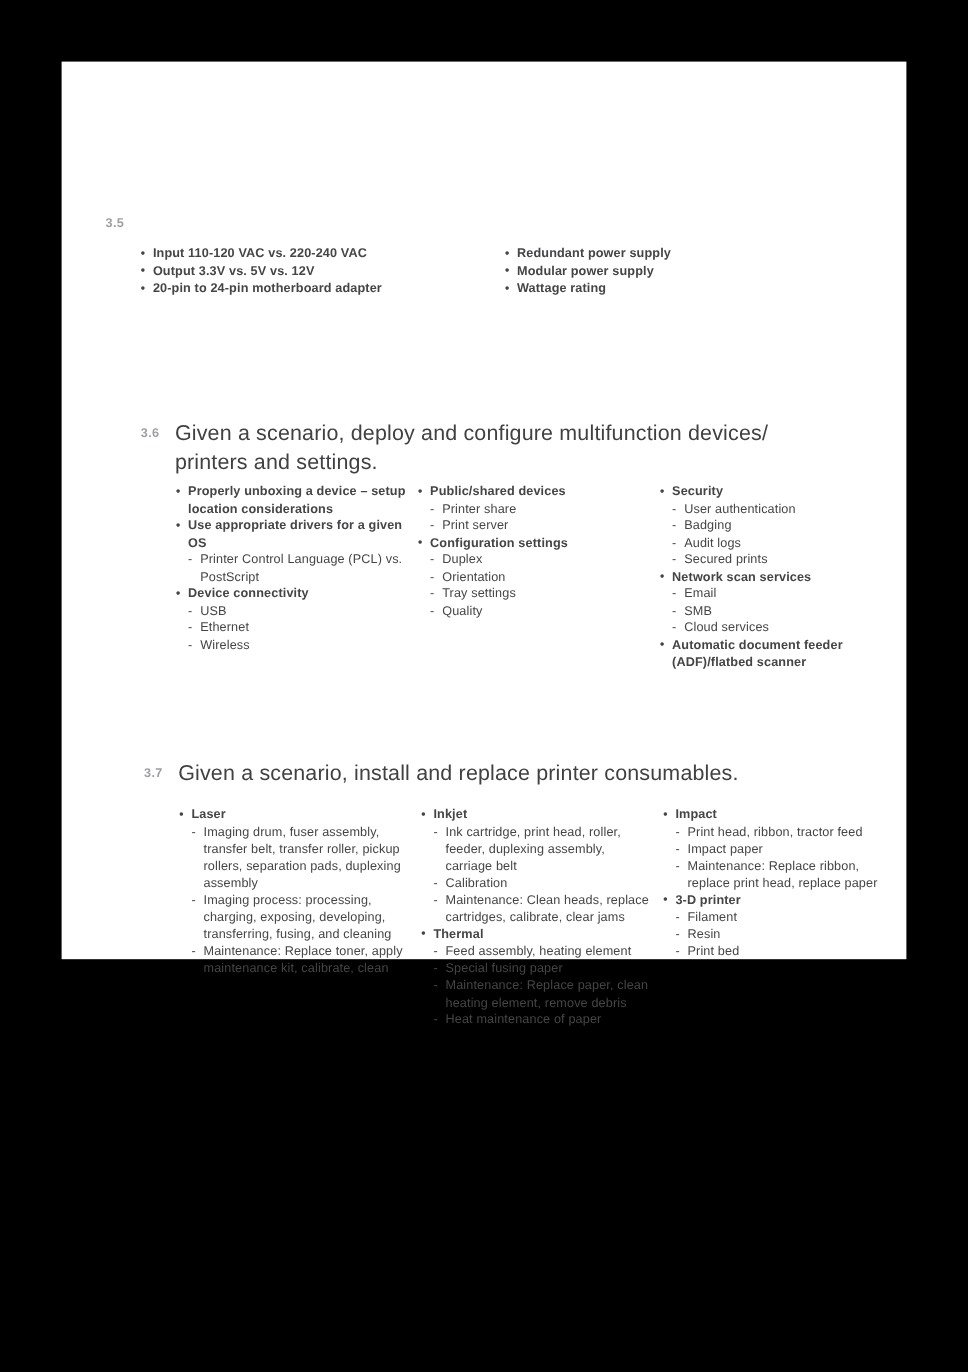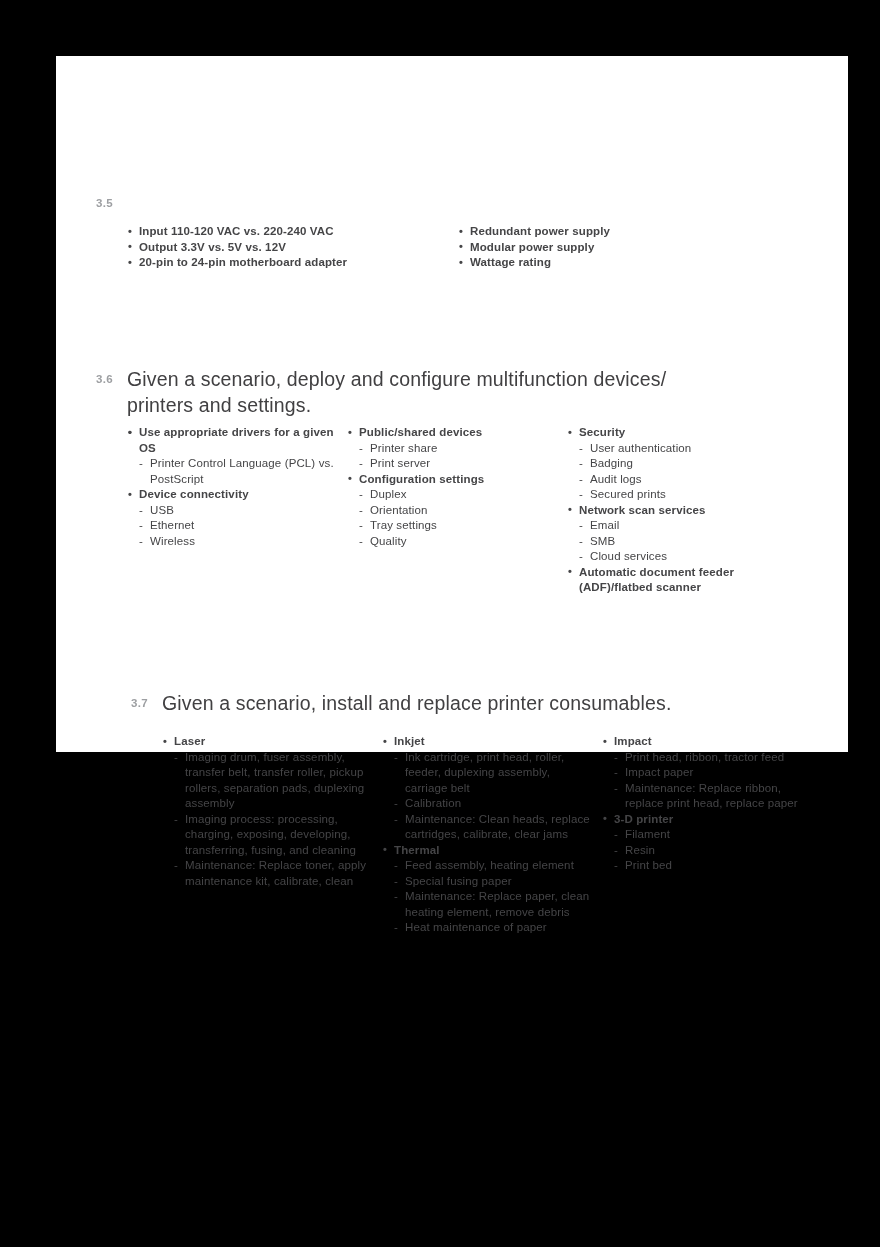--- a/index.html
+++ b/index.html
@@ -1,23 +1,22 @@
 <!DOCTYPE html>
 <html><head>
 <meta charset="utf-8">
 <style>
   html,body{margin:0;padding:0;}
   body{
     width:880px;height:1247px;background:#000000;position:relative;
     font-family:"Liberation Sans",sans-serif;overflow:hidden;
   }
   .paper{
-    position:absolute;left:56px;top:56px;width:768px;height:696px;
+    position:absolute;left:56px;top:56px;width:768px;height:816px;
     background:#ffffff;
-    padding-left:24px;
   }
   .section{position:absolute;left:40px;width:700px;}
   .sec-head{display:flex;align-items:flex-start;}
   .sec-num{
     flex:none;width:31px;font-size:11.5px;font-weight:700;color:#9d9fa2;
     line-height:26px;letter-spacing:.3px;
   }
   .sec-title{
     margin:0;font-size:19.5px;font-weight:400;color:#414042;
     line-height:26px;letter-spacing:.15px;white-space:pre-line;
@@ -50,29 +49,29 @@
             <li class="item1"><span class="m1">•</span><span>Output 3.3V vs. 5V vs. 12V</span></li>
             <li class="item1"><span class="m1">•</span><span>20-pin to 24-pin motherboard adapter</span></li>
           </ul>
           <ul class="col" style="width: 300px;">
             <li class="item1"><span class="m1">•</span><span>Redundant power supply</span></li>
             <li class="item1"><span class="m1">•</span><span>Modular power supply</span></li>
             <li class="item1"><span class="m1">•</span><span>Wattage rating</span></li>
           </ul>
         </div>
       </section>
-      <section class="section" style="top: 310px;">
+      <section class="section" style="top: 325px; margin-left: 32px;">
         <div class="sec-head">
           <span class="sec-num">3.6</span>
           <h2 class="sec-title">Given a scenario, deploy and configure multifunction devices/
 printers and settings.</h2>
         </div>
         <div class="cols" style="margin-top: 7px;">
           <ul class="col" style="width: 220px;">
-            <li class="item1"><span class="m1">•</span></li>
+            <li class="item1"><span class="m1">•</span><span>Properly unboxing a device – setup location considerations</span></li>
             <li class="item1"><span class="m1">•</span><span>Use appropriate drivers for a given OS</span><ul class="sub">
                 <li class="item2"><span class="m2">-</span><span>Printer Control Language (PCL) vs. PostScript</span></li>
               </ul></li>
             <li class="item1"><span class="m1">•</span><span>Device connectivity</span><ul class="sub">
                 <li class="item2"><span class="m2">-</span><span>USB</span></li>
                 <li class="item2"><span class="m2">-</span><span>Ethernet</span></li>
                 <li class="item2"><span class="m2">-</span><span>Wireless</span></li>
               </ul></li>
           </ul>
           <ul class="col" style="width: 220px;">

